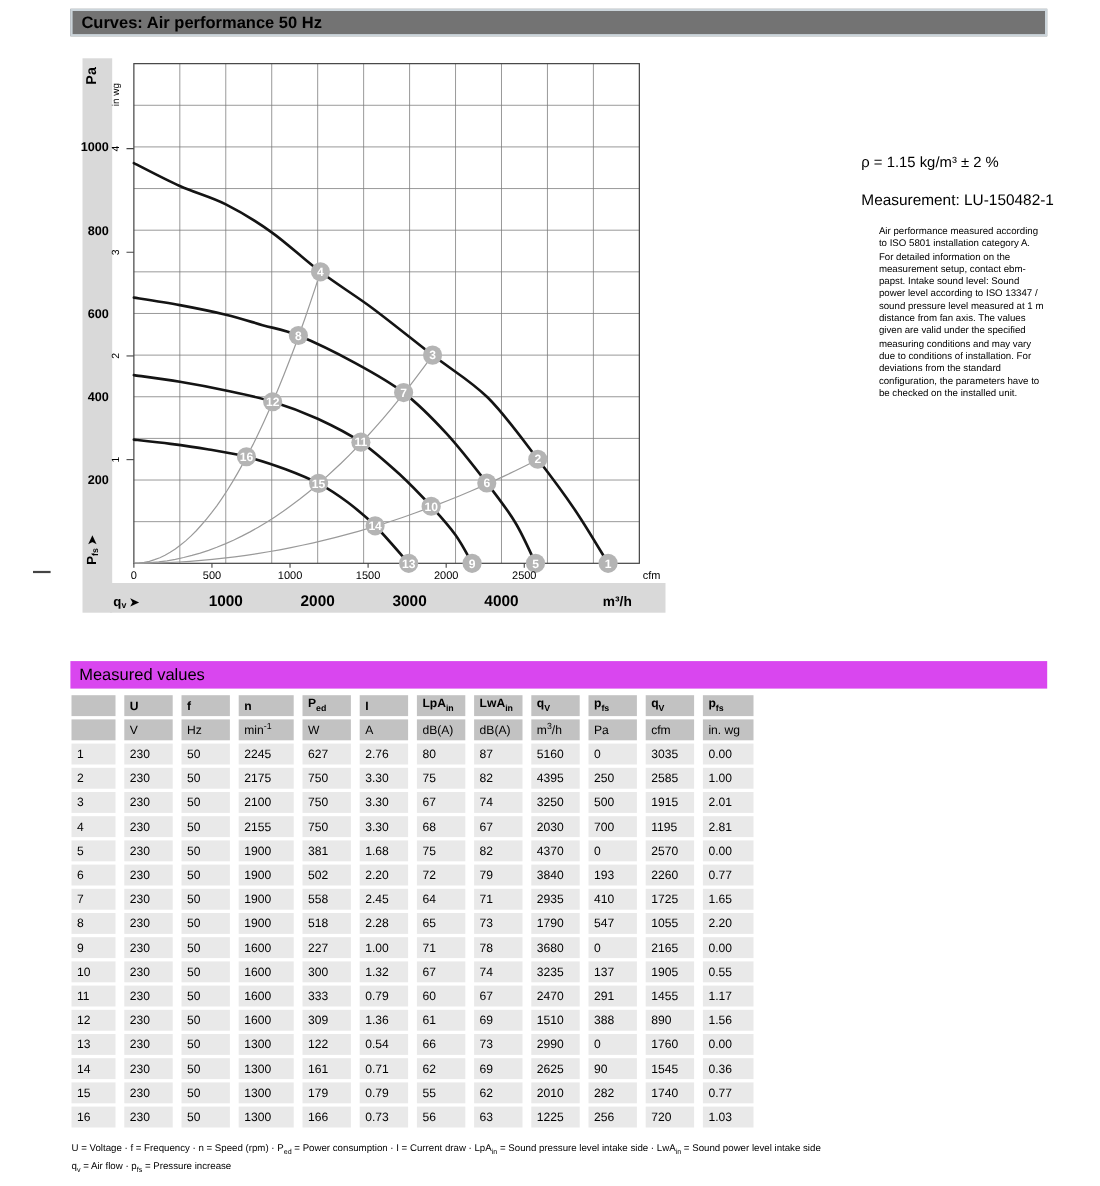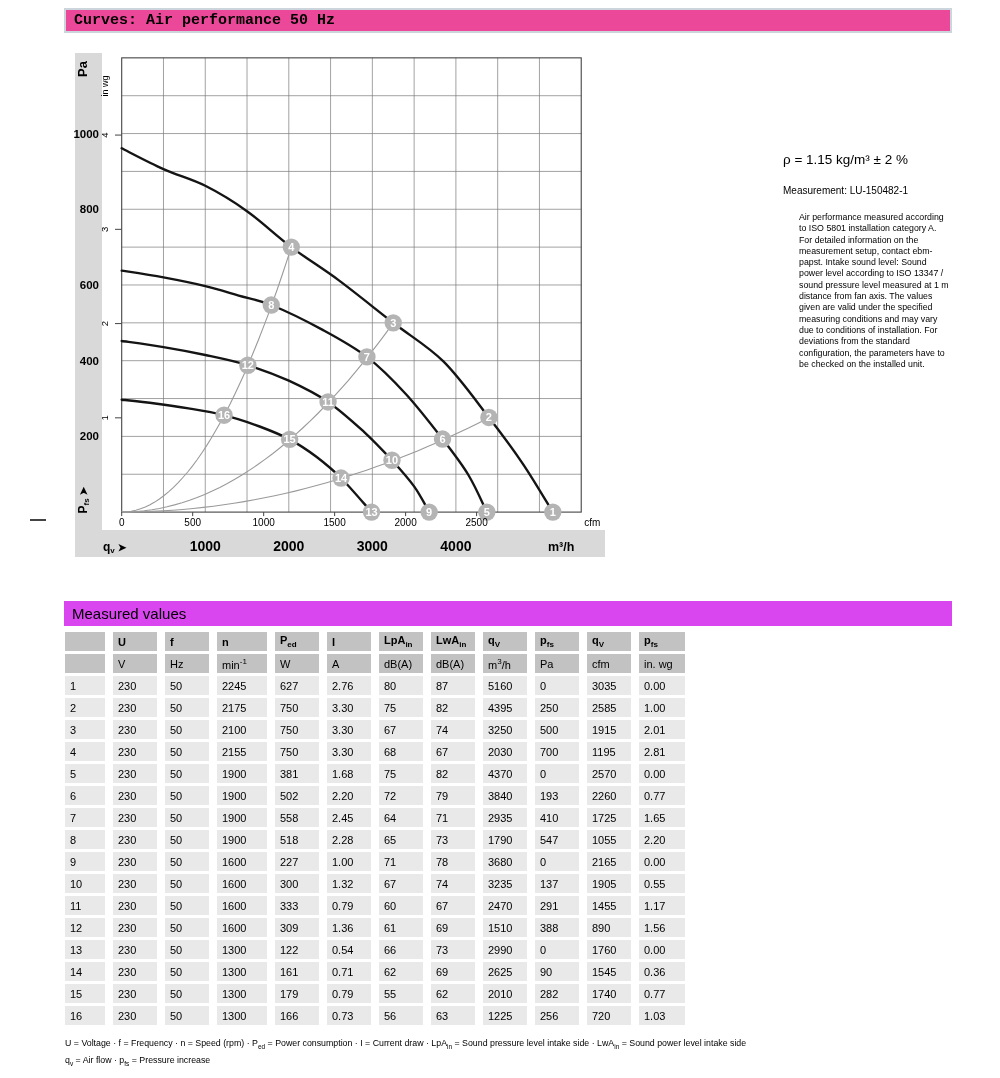--- a/index.html
+++ b/index.html
@@ -1,26 +1,26 @@
 <!DOCTYPE html>
 <html><head>
 <meta charset="utf-8">
 <style>
   html,body{margin:0;padding:0;background:#fff;}
   .page{position:relative;width:1000px;height:1078px;background:#fff;overflow:hidden;
         font-family:"Liberation Sans",sans-serif;color:#000;}
   .bar{position:absolute;left:64px;width:888px;height:25px;box-sizing:border-box;
        display:flex;align-items:center;padding-left:8px;font-size:15px;}
-  .bar.curves{top:8px;background:#ec4899;border:2px solid #ccd5db;font-weight:bold;font-family:Liberation Mono, monospace;}
+  .bar.curves{top:8px;background:#737373;border:2px solid #ccd5db;font-weight:bold;}
   .bar.measured{top:601px;background:#d946ef;font-weight:normal;}
   .crop-mark{position:absolute;left:30px;top:519px;width:16px;height:2px;background:#444;}
   #chart{position:absolute;left:60px;top:45px;}
   .side-note{position:absolute;left:783px;top:140px;width:182px;}
-  .side-note .rho{font-size:13.5px;margin:12px 0 18px 0;}
-  .side-note .meas{font-size:10px;margin:0 0 14px 0;}
+  .side-note .rho{font-size:13.5px;margin:0 0 18px 0;}
+  .side-note .meas{font-size:14px;margin:0 0 14px 0;}
   .side-note .para{font-size:8.8px;line-height:11.3px;margin:16px;}
   #mv-table{position:absolute;left:57px;top:629px;border-collapse:separate;border-spacing:8px 3px;
             font-size:11px;table-layout:fixed;}
   #mv-table th,#mv-table td{height:19px;padding:0 0 0 5px;text-align:left;vertical-align:middle;
             font-weight:normal;white-space:nowrap;overflow:hidden;}
   #mv-table thead th{background:#c2c2c2;}
   #mv-table thead tr.sym th{font-weight:bold;}
   #mv-table tbody td{background:#e9e9e9;}
   #mv-table sub,#mv-table sup{font-size:8px;}
   .footnote{position:absolute;left:65px;width:880px;font-size:8.8px;line-height:11px;}

